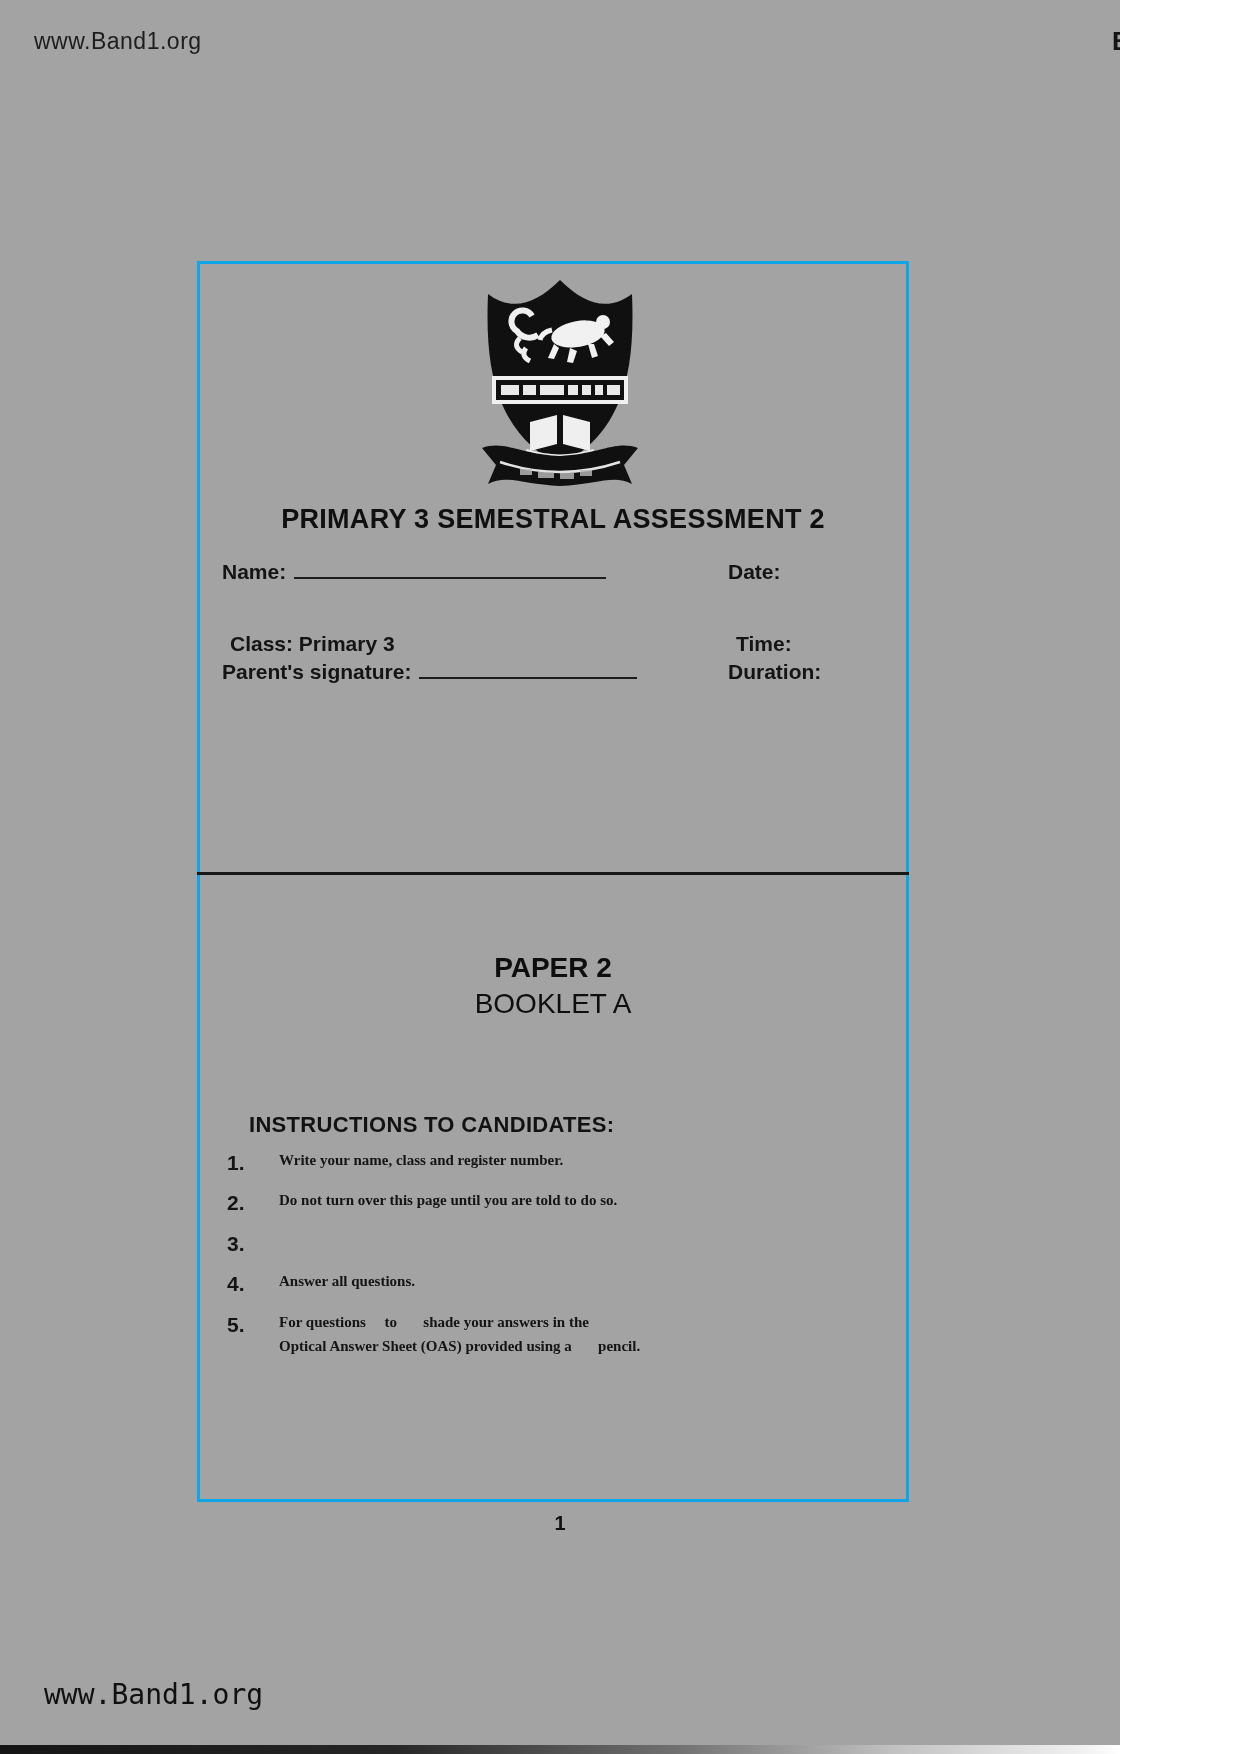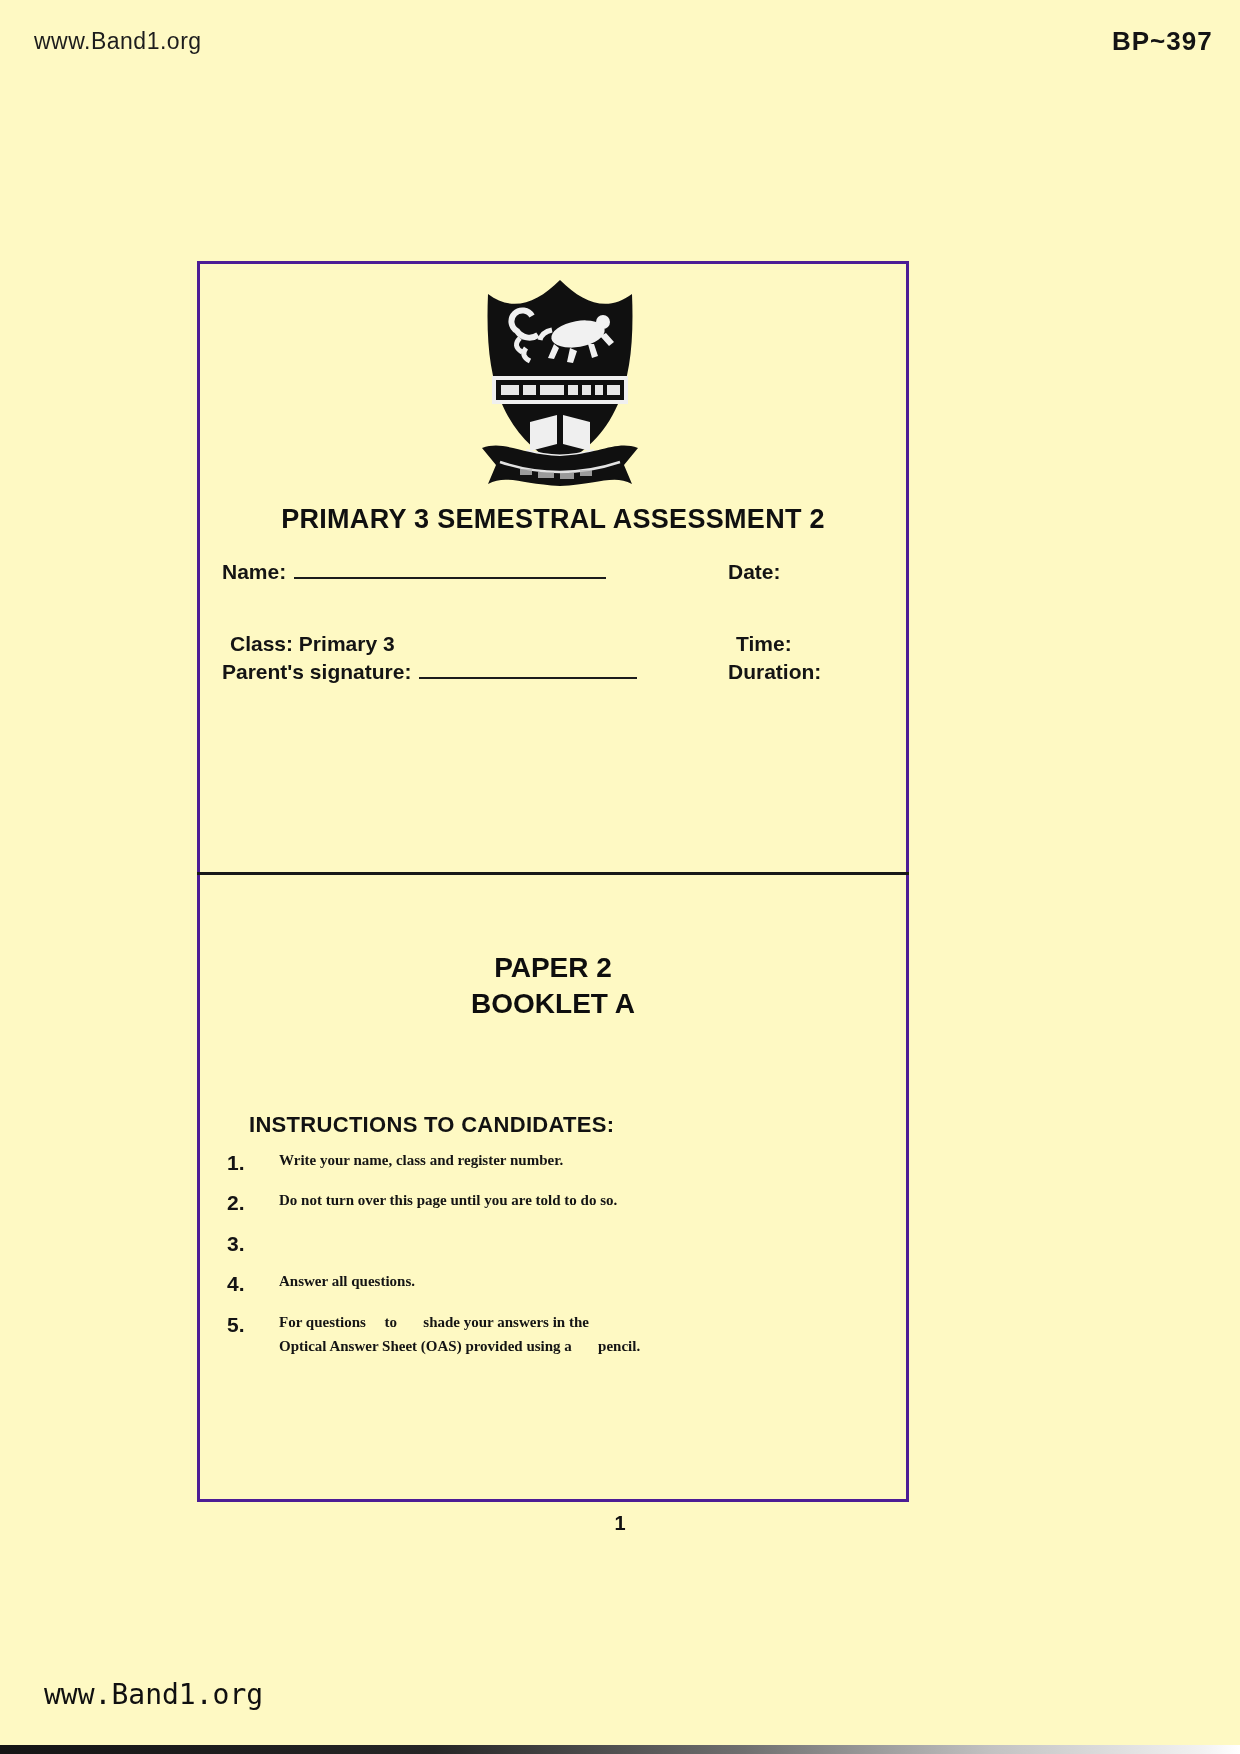--- a/index.html
+++ b/index.html
@@ -1,30 +1,30 @@
 <!DOCTYPE html>
 <html><head>
 <meta charset="utf-8">
 <style>
   html,body { margin:0; padding:0; background:#ffffff; }
   .page {
-    position:relative; width:1240px; height:1754px; background:#fef9c3;
+    position:relative; width:1120px; height:1754px; background:#a3a3a3;
     font-family:"Liberation Sans", sans-serif; color:#161616; overflow:hidden;
   }
   .wm-top {
     position:absolute; left:34px; top:28px;
     font-size:23px; color:#1d1d1d; letter-spacing:0.5px;
   }
   .doc-code {
     position:absolute; left:1112px; top:26px;
     font-size:26px; font-weight:bold; color:#141414; letter-spacing:1px;
   }
   .exam-box {
     position:absolute; left:197px; top:261px; width:712px; height:1241px;
-    border:3px solid #4c1d95; box-sizing:border-box;
+    border:3px solid #0ea5e9; box-sizing:border-box;
   }
   .crest { position:absolute; left:276px; top:8px; width:168px; height:224px; }
   .title-row {
     position:absolute; left:0; right:0; top:240px; text-align:center;
     font-size:27px; font-weight:bold; letter-spacing:0.3px; color:#101010;
   }
   .field {
     position:absolute; font-size:21px; font-weight:bold; color:#141414;
     white-space:nowrap;
   }
@@ -44,21 +44,21 @@
   .subject {
     position:absolute; left:0; right:0; top:640px; text-align:center;
     font-size:37px; font-weight:bold; letter-spacing:1px; color:#0e0e0e;
   }
   .paper {
     position:absolute; left:0; right:0; top:688px; text-align:center;
     font-size:28px; font-weight:bold; color:#0e0e0e;
   }
   .booklet {
     position:absolute; left:0; right:0; top:724px; text-align:center;
-    font-size:28px; font-weight:bold; color:#0e0e0e;
+    font-size:28px; font-weight:normal; color:#0e0e0e;
   }
   .instructions { position:absolute; left:14px; top:848px; width:640px;margin-left:13px; }
   .ins-head {
     font-size:22px; font-weight:bold; color:#121212; margin:0 0 10px 22px;
     letter-spacing:0.3px;
   }
   .ins-row { display:flex; margin-bottom:10px; }
   .ins-num {
     flex:none; width:52px; font-size:21px; font-weight:bold; color:#141414;
     line-height:1.45;

